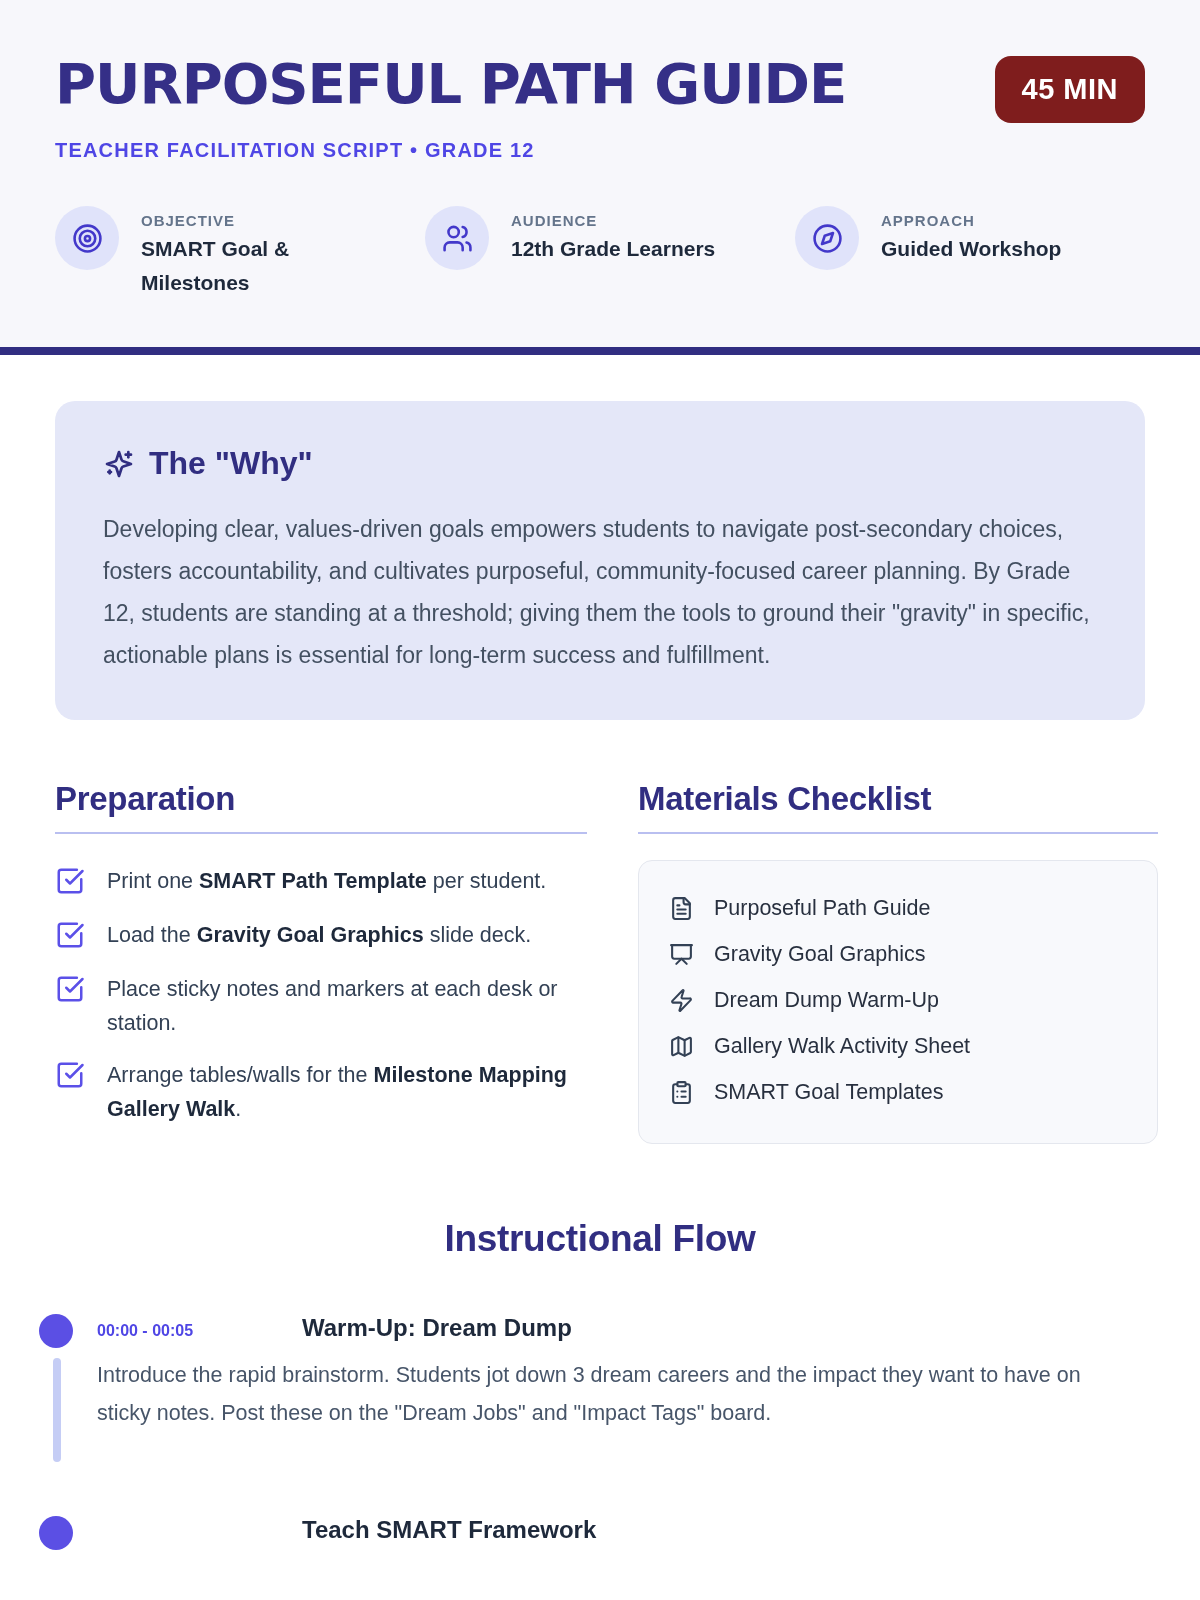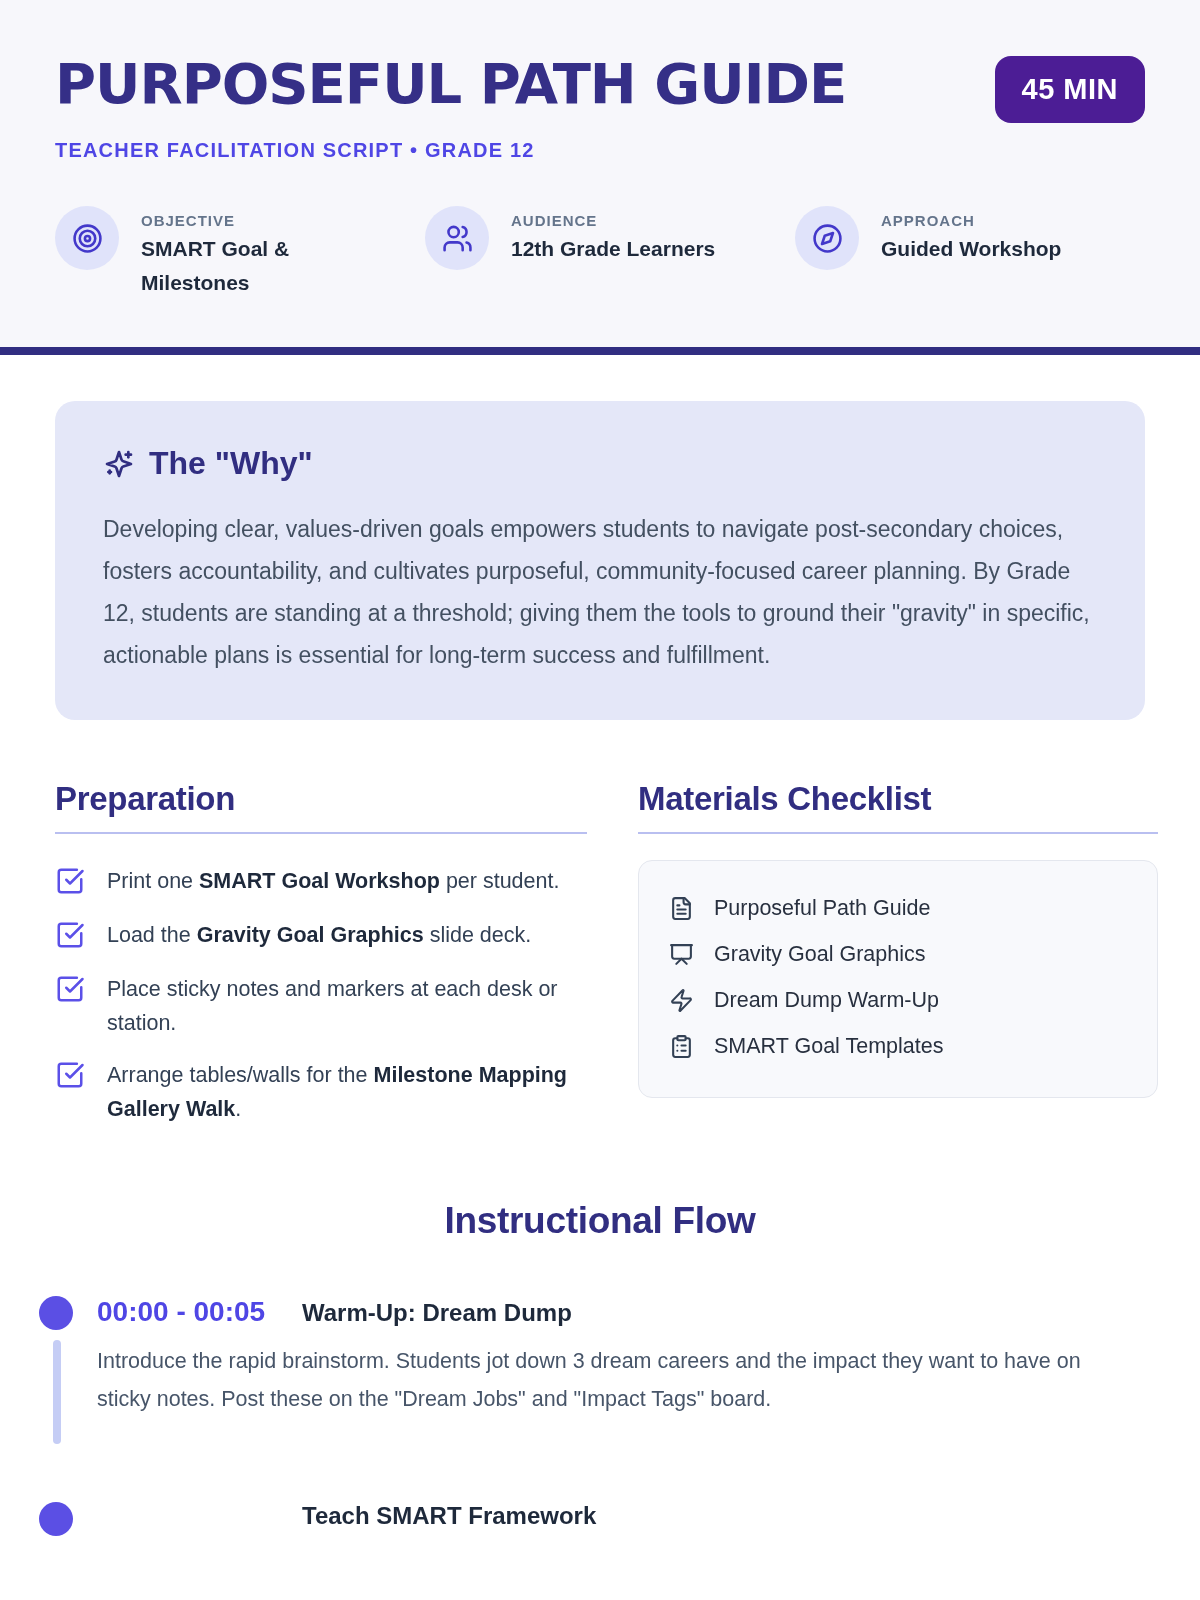--- a/index.html
+++ b/index.html
@@ -4,21 +4,21 @@
 <style>
   * { margin:0; padding:0; box-sizing:border-box; }
   html,body { width:1200px; height:1600px; overflow:hidden; background:#ffffff;
     font-family:"Liberation Sans", sans-serif; }
 
   
   .header { background:#f7f7fb; padding:56px 55px 48px 55px; border-bottom:8px solid #312e81; }
   .header-top { display:flex; justify-content:space-between; align-items:flex-start; }
   .page-title { font-family:"DejaVu Sans","Liberation Sans",sans-serif; font-size:56px; line-height:1.0;
     font-weight:800; color:#352f87; letter-spacing:-1px; }
-  .duration-badge { background:#4c1d95; color:#ffffff; font-size:29px; font-weight:700;
+  .duration-badge { background:#7f1d1d; color:#ffffff; font-size:29px; font-weight:700;
     letter-spacing:.5px; padding:17px 27px; border-radius:16px; white-space:nowrap; }
   .subtitle { margin-top:16px; color:#4f46e5; font-size:20px; font-weight:700; letter-spacing:1.2px; }
   .meta-row { display:flex; margin-top:44px; }
   .meta-item { display:flex; align-items:flex-start; gap:22px; width:370px; }
   .meta-item:last-child { width:auto; }
   .icon-circle { width:64px; height:64px; border-radius:50%; background:#e0e3fa; flex:0 0 auto;
     display:flex; align-items:center; justify-content:center; color:#4338ca; }
   .icon-circle svg { width:31px; height:31px; }
   .meta-label { color:#64748b; font-size:15px; font-weight:700; letter-spacing:1px; margin-top:6px; }
   .meta-value { color:#1e293b; font-size:21px; font-weight:700; line-height:1.6; margin-top:3px; max-width:235px; }
@@ -51,21 +51,21 @@
   .material-icon svg { width:25px; height:25px; }
   .material-label { color:#28303f; font-size:21.5px; }
 
   .flow-section { margin-top:74px; }
   .flow-heading { color:#312e81; font-size:37px; font-weight:800; letter-spacing:-.3px;text-align:center; }
   .flow-list { margin-top:54px; }
   .flow-item { position:relative; padding-left:42px; margin-bottom:84px; }
   .flow-dot { position:absolute; left:-16px; top:0; width:34px; height:34px; border-radius:50%; background:#5b4fe4; }
   .flow-line { position:absolute; left:-2px; top:44px; width:8px; height:104px; border-radius:4px; background:#c5cdf5; }
   .flow-head { display:flex; align-items:baseline; }
-  .flow-time { color:#4f46e5; font-size:28px; font-weight:700; min-width:205px; display:inline-block; }
+  .flow-time { color:#4f46e5; font-size:16px; font-weight:700; min-width:205px; display:inline-block; }
   .flow-title { color:#1e293b; font-size:24px; font-weight:700; }
   .flow-desc { margin-top:14px; color:#475569; font-size:21.5px; line-height:38px; max-width:1010px; }
 </style>
 </head>
 <body>
 
 <div class="header">
   <div class="header-top">
     <h1 class="page-title">PURPOSEFUL PATH GUIDE</h1>
     <div class="duration-badge">45 MIN</div>
@@ -139,21 +139,21 @@
       <hr class="heading-rule">
       <div class="prep-list">
 
         <div class="prep-item">
           <span class="prep-check">
             <svg viewBox="0 0 24 24" fill="none" stroke="currentColor" stroke-width="2" stroke-linecap="round" stroke-linejoin="round">
               <path d="M21 10.5V19a2 2 0 0 1-2 2H5a2 2 0 0 1-2-2V5a2 2 0 0 1 2-2h12.5"></path>
                 <path d="m9 11 3 3L22 4"></path>
             </svg>
           </span>
-          <span class="prep-text"><span>Print one </span><b>SMART Goal Workshop</b><span> per student.</span></span>
+          <span class="prep-text"><span>Print one </span><b>SMART Path Template</b><span> per student.</span></span>
         </div>
 
         <div class="prep-item">
           <span class="prep-check">
             <svg viewBox="0 0 24 24" fill="none" stroke="currentColor" stroke-width="2" stroke-linecap="round" stroke-linejoin="round">
               <path d="M21 10.5V19a2 2 0 0 1-2 2H5a2 2 0 0 1-2-2V5a2 2 0 0 1 2-2h12.5"></path>
                 <path d="m9 11 3 3L22 4"></path>
             </svg>
           </span>
           <span class="prep-text"><span>Load the </span><b>Gravity Goal Graphics</b><span> slide deck.</span></span>
@@ -213,20 +213,30 @@
 
         <div class="material-row">
           <span class="material-icon">
             <svg viewBox="0 0 24 24" fill="none" stroke="currentColor" stroke-width="2" stroke-linecap="round" stroke-linejoin="round">
               <path d="M4 14a1 1 0 0 1-.78-1.63l9.9-10.2a.5.5 0 0 1 .86.46l-1.92 6.02A1 1 0 0 0 13 10h7a1 1 0 0 1 .78 1.63l-9.9 10.2a.5.5 0 0 1-.86-.46l1.92-6.02A1 1 0 0 0 11 14z"></path>
             </svg>
           </span>
           <span class="material-label">Dream Dump Warm-Up</span>
         </div>
 
+        <div class="material-row">
+          <span class="material-icon">
+            <svg viewBox="0 0 24 24" fill="none" stroke="currentColor" stroke-width="2" stroke-linecap="round" stroke-linejoin="round">
+              <path d="M14.1 5.55a2 2 0 0 0 1.8 0l3.65-1.83A1 1 0 0 1 21 4.62v12.76a1 1 0 0 1-.55.9l-4.55 2.27a2 2 0 0 1-1.8 0l-4.2-2.1a2 2 0 0 0-1.8 0l-3.65 1.83A1 1 0 0 1 3 19.38V6.62a1 1 0 0 1 .55-.9L8.1 3.45a2 2 0 0 1 1.8 0z"></path>
+              <path d="M15 5.76v15"></path>
+                <path d="M9 3.24v15"></path>
+            </svg>
+          </span>
+          <span class="material-label">Gallery Walk Activity Sheet</span>
+        </div>
 
         <div class="material-row">
           <span class="material-icon">
             <svg viewBox="0 0 24 24" fill="none" stroke="currentColor" stroke-width="2" stroke-linecap="round" stroke-linejoin="round">
               <rect width="8" height="4" x="8" y="2" rx="1" ry="1"></rect>
               <path d="M16 4h2a2 2 0 0 1 2 2v14a2 2 0 0 1-2 2H6a2 2 0 0 1-2-2V6a2 2 0 0 1 2-2h2"></path>
               <path d="M12 11h4"></path>
                 <path d="M12 16h4"></path>
                 <path d="M8 11h.01"></path>
                 <path d="M8 16h.01"></path>

